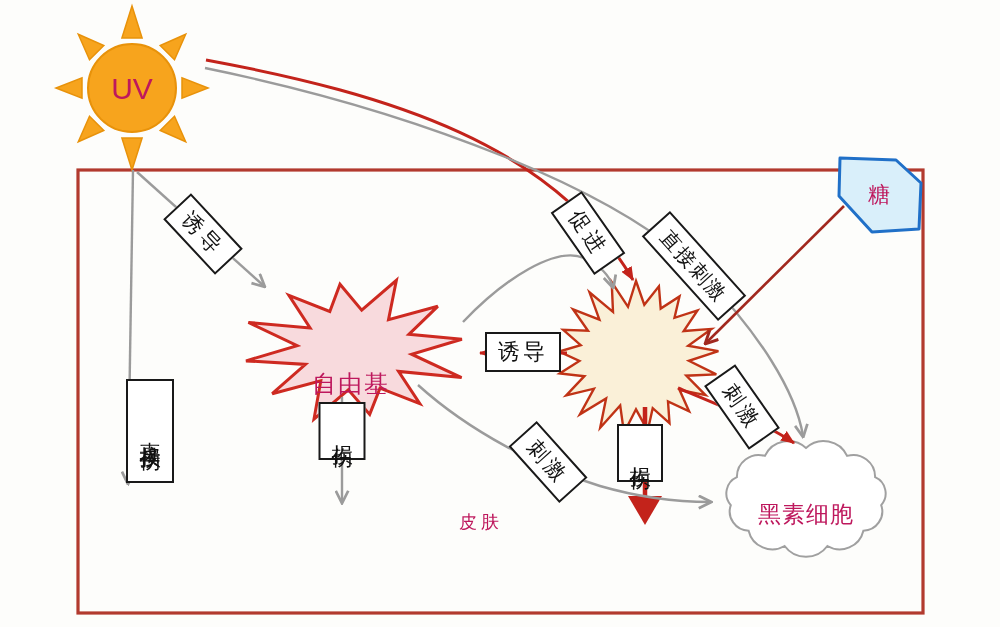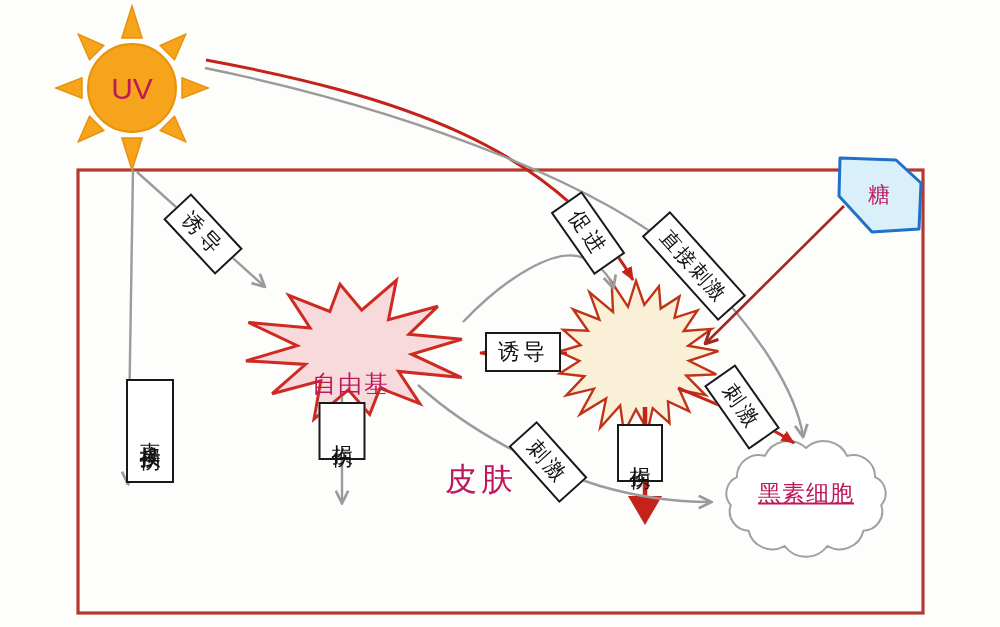--- a/index.html
+++ b/index.html
@@ -111,15 +111,15 @@
     <span>损伤</span>
   </div>
 
   <div class="box" style="left:742px;top:407px;width:78px;height:38px;transform:translate(-50%,-50%) rotate(55deg);font-size:21px;letter-spacing:4px;">
     <span>刺激</span>
   </div>
 
   <div class="nodelabel" style="left:132px;top:89px;font-size:30px;">UV</div>
   <div class="nodelabel" style="left:879px;top:195px;font-size:22px;">糖</div>
   <div class="nodelabel" style="left:351px;top:336px;font-size:24px;letter-spacing:2px;margin-top:48px;">自由基</div>
-  <div class="nodelabel" style="left:806px;top:493px;font-size:23px;letter-spacing:1px;text-decoration:underline;">黑素细胞</div>
-  <div class="nodelabel" style="left:481px;top:480px;font-size:32px;letter-spacing:4px;">皮肤</div>
+  <div class="nodelabel" style="left:806px;top:514px;font-size:23px;letter-spacing:1px;">黑素细胞</div>
+  <div class="nodelabel" style="left:481px;top:522px;font-size:18px;letter-spacing:4px;">皮肤</div>
 </div>
 
 </body></html>

